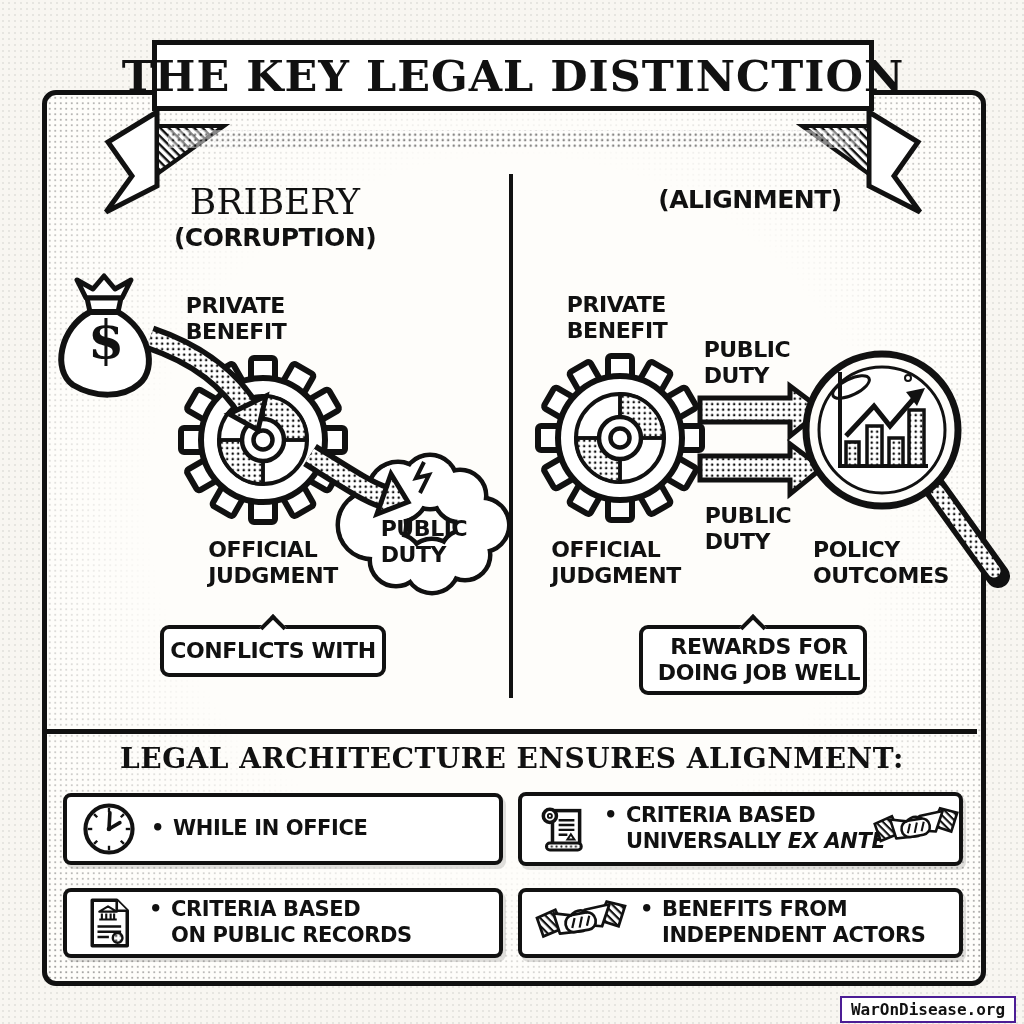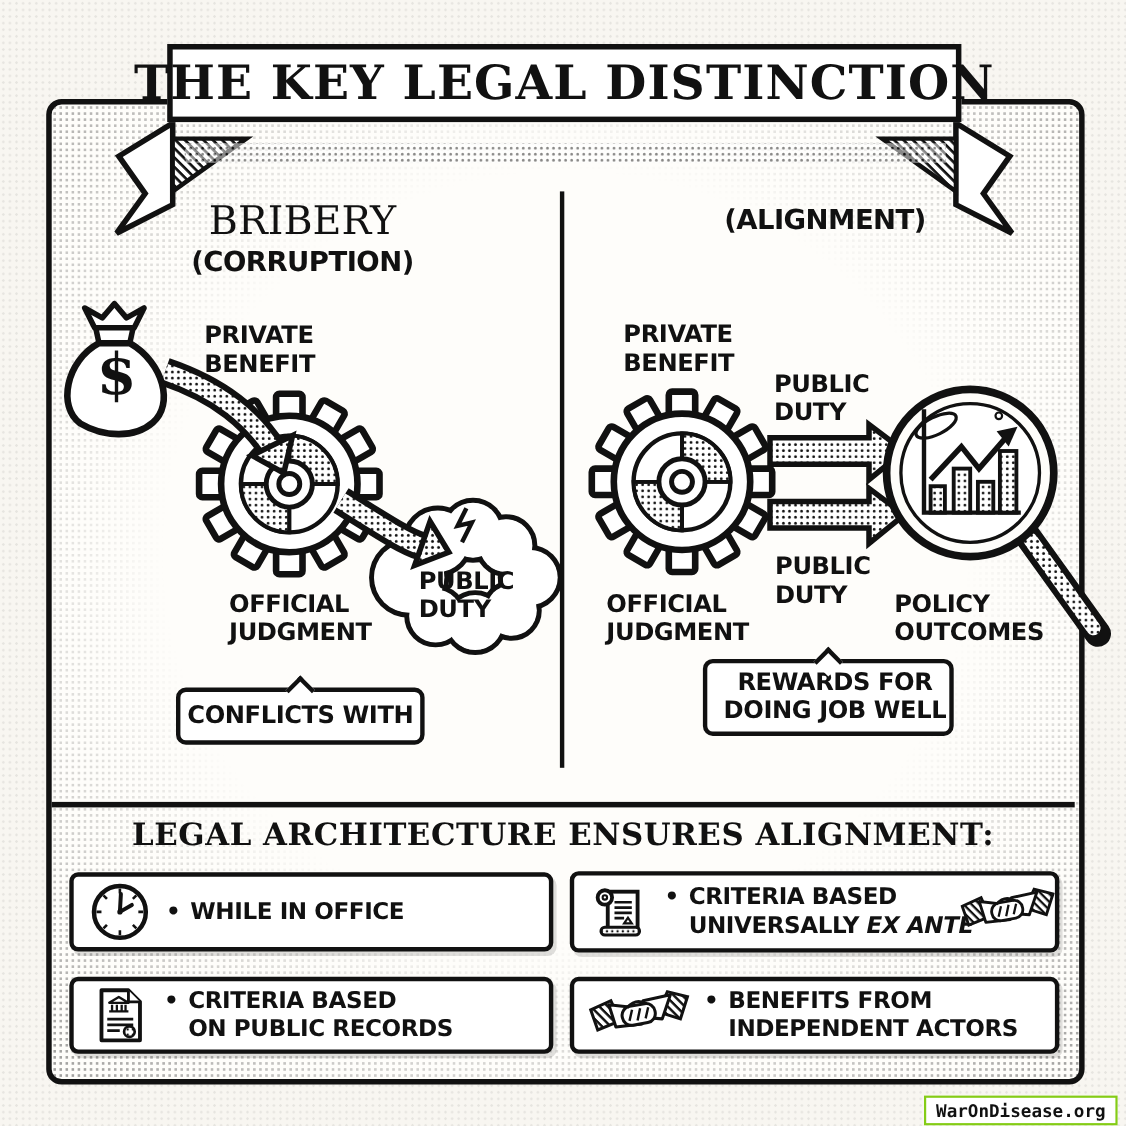--- a/index.html
+++ b/index.html
@@ -54,21 +54,21 @@
   .rule-box{
     position:absolute;background:#fff;border:4px solid #111;border-radius:8px;box-sizing:border-box;
     display:flex;align-items:center;gap:13px;padding-left:13px;
     box-shadow:3px 4px 0 rgba(0,0,0,.12);
   }
   .rule-text{display:flex;gap:9px;font-weight:700;font-size:21px;line-height:1.22;letter-spacing:-0.4px;white-space:nowrap;}
   .rule-text .em{font-style:italic;}
   .trailing-hs{position:absolute;right:0px;top:50%;transform:translateY(-50%);}
   .watermark{
     position:absolute;left:840px;top:996px;width:176px;height:27px;box-sizing:border-box;
-    background:#fff;border:2px solid #84cc16;display:flex;align-items:center;justify-content:center;
+    background:#fff;border:2px solid #4c1d95;display:flex;align-items:center;justify-content:center;
     font-family:"DejaVu Sans Mono","Liberation Mono",monospace;font-weight:700;font-size:16px;
   }
 </style>
 </head>
 <body>
 
 <svg width="1" height="1" style="position:absolute" aria-hidden="true">
   <defs>
     <pattern id="dots" width="5.5" height="5.5" patternUnits="userSpaceOnUse">
       <rect width="5.5" height="5.5" fill="#ffffff"></rect>
@@ -243,21 +243,21 @@
   <div>DUTY</div>
 </div>
 <div class="lbl" style="left:616px;top:537px;">
   <div>OFFICIAL</div>
   <div>JUDGMENT</div>
 </div>
 <div class="lbl" style="left:881px;top:537px;">
   <div>POLICY</div>
   <div>OUTCOMES</div>
 </div>
-<div class="callout" style="left:639px;top:599px;width:228px;height:70px;padding-left:12px;">
+<div class="callout" style="left:639px;top:625px;width:228px;height:70px;padding-left:12px;">
   <div>
     <div>REWARDS FOR</div>
     <div>DOING JOB WELL</div>
   </div>
 </div>
 
 <div class="section-heading">LEGAL ARCHITECTURE ENSURES ALIGNMENT:</div>
 
 <div class="rule-box" style="left:63px;top:793px;width:440px;height:72px;">
   <svg width="58" height="58" viewBox="0 0 64 64">

